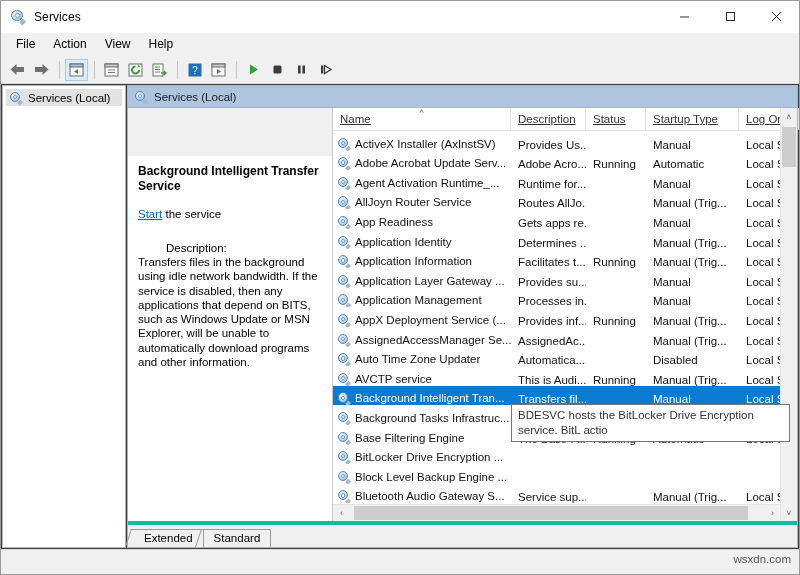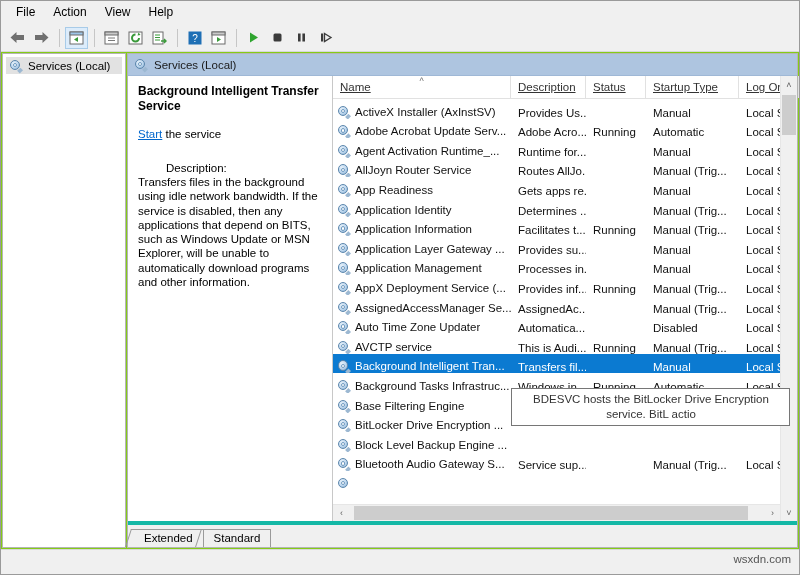--- a/index.html
+++ b/index.html
@@ -70,21 +70,21 @@
     background: #dcecfb; border: 1px solid #a8cbe8; box-sizing: border-box;
   }
   .tb-sep {
     width: 1px; height: 18px; background: #c6c6c6;
     margin: 0 5px;
   }
 
   
   .body {
     flex: 1 1 auto; display: flex; min-height: 0;
-    background: #84cc16;
+    background: #404040;
     padding: 1px 1px 1px 1px;
   }
   .leftpane {
     width: 124px; flex: 0 0 124px;
     background: #ffffff;
     border: 1px solid #b4b4b4;
     box-sizing: border-box;
     padding: 3px 0 0 0;
     margin-right: 1px;
   }
@@ -121,20 +121,21 @@
     position: relative;
   }
 
   
   .details {
     width: 204px; flex: 0 0 204px;
     background: #ffffff;
     padding: 8px 10px 0 10px;
     box-sizing: border-box;
     overflow: hidden;
+    margin-top: 48px;
   }
   .det-title {
     font-size: 12px; font-weight: bold; color: #000;
     line-height: 15px; margin-bottom: 14px;
   }
   .det-action { font-size: 11.5px; color: #000; margin-bottom: 22px; }
   .det-action a { color: #0066cc; text-decoration: underline; }
   .det-desc-label { font-size: 11.5px; color: #000; margin-bottom: 1px; padding-left: 28px; }
   .det-desc { font-size: 11.5px; color: #000; line-height: 14.3px; }
 
@@ -188,30 +189,29 @@
   
   .c-name  { width: 178px; flex: 0 0 178px; }
   .c-desc  { width: 75px;  flex: 0 0 75px;  }
   .c-stat  { width: 60px;  flex: 0 0 60px;  }
   .c-start { width: 93px;  flex: 0 0 93px;  }
   .c-logon { width: 60px;  flex: 0 0 60px;  }
 
   
   .tooltip {
     position: absolute;
-    left: 178px; top: 312px;
+    left: 178px; top: 296px;
     width: 279px;
     background: #ffffff;
     border: 1px solid #767676;
     padding: 3px 5px 4px 6px;
     font-size: 11.5px; color: #333;
     line-height: 14.5px;
     box-sizing: border-box;
     z-index: 20;
-    text-align: center;
   }
 
   
   .vscroll {
     position: absolute; right: 0; top: 0; bottom: 0;
     width: 16px; background: #f0f0f0;
     border-left: 1px solid #e6e6e6;
     z-index: 15;
     display: flex; flex-direction: column;
   }
@@ -306,20 +306,45 @@
     position:absolute; right:0px; bottom:-1px; width:42%; height:42%;
     background:#9cb8d2;
     clip-path: polygon(0 55%, 55% 0, 100% 45%, 45% 100%);
   }
 </style>
 </head>
 <body>
 
 <div class="app">
 
+  <div class="titlebar">
+    <div class="title-icon">
+      <span class="gear"></span>
+        <span class="gear-tail"></span>
+    </div>
+    <div class="title-text">Services</div>
+    <div class="win-btns">
+      <div class="win-btn">
+        <svg width="11" height="11" viewBox="0 0 11 11">
+            <line x1="1" y1="6" x2="10" y2="6" stroke="#2b2b2b" stroke-width="1"></line>
+          </svg>
+      </div>
+      <div class="win-btn">
+        <svg width="11" height="11" viewBox="0 0 11 11">
+            <rect x="1.5" y="1.5" width="8" height="8" fill="none" stroke="#2b2b2b" stroke-width="1"></rect>
+          </svg>
+      </div>
+      <div class="win-btn">
+        <svg width="11" height="11" viewBox="0 0 11 11">
+            <line x1="1" y1="1" x2="10" y2="10" stroke="#2b2b2b" stroke-width="1"></line>
+            <line x1="10" y1="1" x2="1" y2="10" stroke="#2b2b2b" stroke-width="1"></line>
+          </svg>
+      </div>
+    </div>
+  </div>
 
   <div class="menubar">
     <div class="menu-item">File</div>
     <div class="menu-item">Action</div>
     <div class="menu-item">View</div>
     <div class="menu-item">Help</div>
   </div>
 
   <div class="toolbar">
     <div class="tb-btn">

